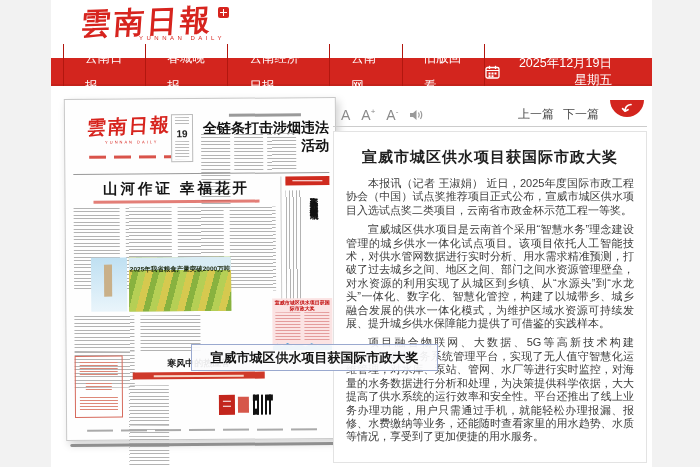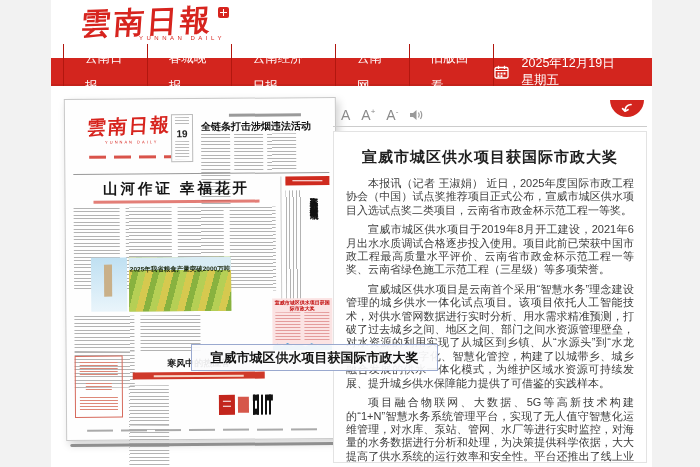--- a/index.html
+++ b/index.html
@@ -18,21 +18,21 @@
           background-image:linear-gradient(#fff,#fff),linear-gradient(#fff,#fff);
           background-size:7px 1px,1px 7px; background-position:2px 5px,5px 2px; background-repeat:no-repeat;}
   .logo-en { color:#d7241e; font-size:6px; letter-spacing:3.5px; margin:-4px 0 0 58px; }
 
   
   .nav { position:absolute; top:58px; left:0; right:0; height:28px; background:#d3251e;
          display:flex; align-items:center; color:#fff; font-size:12.5px;
          box-shadow:inset 0 -2px 0 rgba(0,0,0,.07); }
   .nav-item { padding:0 21px; line-height:28px; border-right:1px solid #b2170f; cursor:pointer; }
   .nav-item:first-child { border-left:1px solid #b2170f; margin-left:12px; }
-  .nav-right { margin-left:auto; display:flex; align-items:center; gap:13px; padding-right:26px; }
+  .nav-right { margin-left:auto; display:flex; align-items:center; gap:13px; padding-right:40px;text-align:right; }
   .nav-date { font-size:12.5px; }
 
   
   .content { position:absolute; top:86px; left:0; width:100%; height:381px; background:#fff; }
 
   
   .paper { position:absolute; left:14px; top:12px; width:272px; height:342px;
            background:#fefefe; border:1px solid #c8c8c8; transform:rotate(-0.4deg);
            box-shadow:3px 4px 8px rgba(0,0,0,.18); cursor:pointer; }
   .paper::after { content:""; position:absolute; left:3px; right:3px; bottom:-7px; height:3px;
@@ -45,21 +45,21 @@
                background:repeating-linear-gradient(90deg,#d9534a 0 17px,transparent 17px 25px);
                background-size:100% 3px; background-position:0 1px; background-repeat:no-repeat; }
   .p-datebox { left:106px; top:15px; width:22px; height:48px; border:1px solid #bbb;
                font-size:10px; font-weight:bold; color:#222; text-align:center; line-height:20px; }
   .p-datebox i { position:absolute; left:3px; right:3px; height:8px; font-style:normal;
                  background:repeating-linear-gradient(#bbb 0 1px,transparent 1px 3px); }
   .p-datebox i.t { top:2px; } .p-datebox i.b { top:26px; height:18px; }
   .p-datebox b { position:absolute; top:9px; left:0; right:0; }
   .p-art1 { left:136px; top:15px; width:128px; height:58px; }
   .p-art1 .kick { left:28px; top:0; width:72px; height:3px; background:#9a9a9a; }
-  .p-art1 h4 { left:0; top:6px; width:128px; text-align:left; font-size:10px; color:#111; letter-spacing:0; }
+  .p-art1 h4 { left:0; top:6px; width:128px; text-align:right; font-size:14px; color:#111; letter-spacing:0; }
   .p-art1 .cols { top:20px; height:38px; }
   .fl { background:repeating-linear-gradient(#b3b3b3 0 1px,transparent 1px 3.5px); }
   .flv { background:repeating-linear-gradient(90deg,#b3b3b3 0 1px,transparent 1px 3.5px); }
   .flp { background:repeating-linear-gradient(#e49c9c 0 1px,transparent 1px 3px); }
   .flr { background:repeating-linear-gradient(#dd8878 0 1px,transparent 1px 3px); }
   .p-divider { left:8px; top:74px; width:256px; height:1px; background:#999; }
   .p-head2 { left:6px; top:80px; width:210px; text-align:center; font-size:14.5px; font-weight:bold;
              color:#141414; letter-spacing:3px; }
   .p-head2-sub { left:28px; top:101px; width:166px; height:3px; background:#d9534a; opacity:.75; }
   .p-maincols div, .p-art1 .cols div, .p-undercols div, .p-bcols div { position:static; float:left; }
@@ -249,31 +249,34 @@
     <div class="toolbar">
       <span class="tool-btn"><span>A</span></span>
       <span class="tool-btn"><span>A</span><sup>+</sup></span>
       <span class="tool-btn"><span>A</span><sup>-</sup></span>
       <span class="speaker">
         <svg width="15" height="12" viewBox="0 0 15 12">
             <path d="M1 4 h3 l3.5-3 v10 l-3.5-3 h-3 z" fill="#9a9a9a"></path>
             <path d="M9.5 3.5 q1.5 2.5 0 5 M11.5 2 q2.5 4 0 8" stroke="#9a9a9a" stroke-width="1.2" fill="none"></path>
           </svg>
       </span>
+      <span class="art-nav">
+        <span>上一篇</span>
+        <span>下一篇</span>
+      </span>
       <span class="return-btn">
         <svg width="14" height="11" viewBox="0 0 14 11">
             <path d="M11 1.5 C6.5 2 5 5 5 8.2 M5 8.2 l-2.4-2.6 M5 8.2 l3-1.5" stroke="#fff" stroke-width="1.7" fill="none" stroke-linecap="round" stroke-linejoin="round"></path>
           </svg>
       </span>
     </div>
 
     <div class="article">
       <h1>宣威市城区供水项目获国际市政大奖</h1>
       <p>本报讯（记者 王淑娟） 近日，2025年度国际市政工程协会（中国）试点奖推荐项目正式公布，宣威市城区供水项目入选试点奖二类项目，云南省市政金杯示范工程一等奖。</p>
-      <p>宣威市城区供水项目于2019年8月开工建设，2021年6月出水水质调试合格逐步投入使用。项目此前已荣获中国市政工程最高质量水平评价、云南省市政金杯示范工程一等奖、云南省绿色施工示范工程（三星级）等多项荣誉。</p>
       <p>宣威城区供水项目是云南首个采用“智慧水务”理念建设管理的城乡供水一体化试点项目。该项目依托人工智能技术，对供水管网数据进行实时分析、用水需求精准预测，打破了过去城乡之间、地区之间、部门之间水资源管理壁垒，对水资源的利用实现了从城区到乡镇、从“水源头”到“水龙头”一体化、数字化、智慧化管控，构建了以城带乡、城乡融合发展的供水一体化模式，为维护区域水资源可持续发展、提升城乡供水保障能力提供了可借鉴的实践样本。</p>
       <p>项目融合物联网、大数据、5G等高新技术构建的“1+N”智慧水务系统管理平台，实现了无人值守智慧化运维管理，对水库、泵站、管网、水厂等进行实时监控，对海量的水务数据进行分析和处理，为决策提供科学依据，大大提高了供水系统的运行效率和安全性。平台还推出了线上业务办理功能，用户只需通过手机，就能轻松办理报漏、报修、水费缴纳等业务，还能随时查看家里的用水趋势、水质等情况，享受到了更加便捷的用水服务。</p>
     </div>
 
     <div class="tooltip">
       <span>宣威市城区供水项目获国际市政大奖</span>
     </div>
 
   </div>
 </div>

